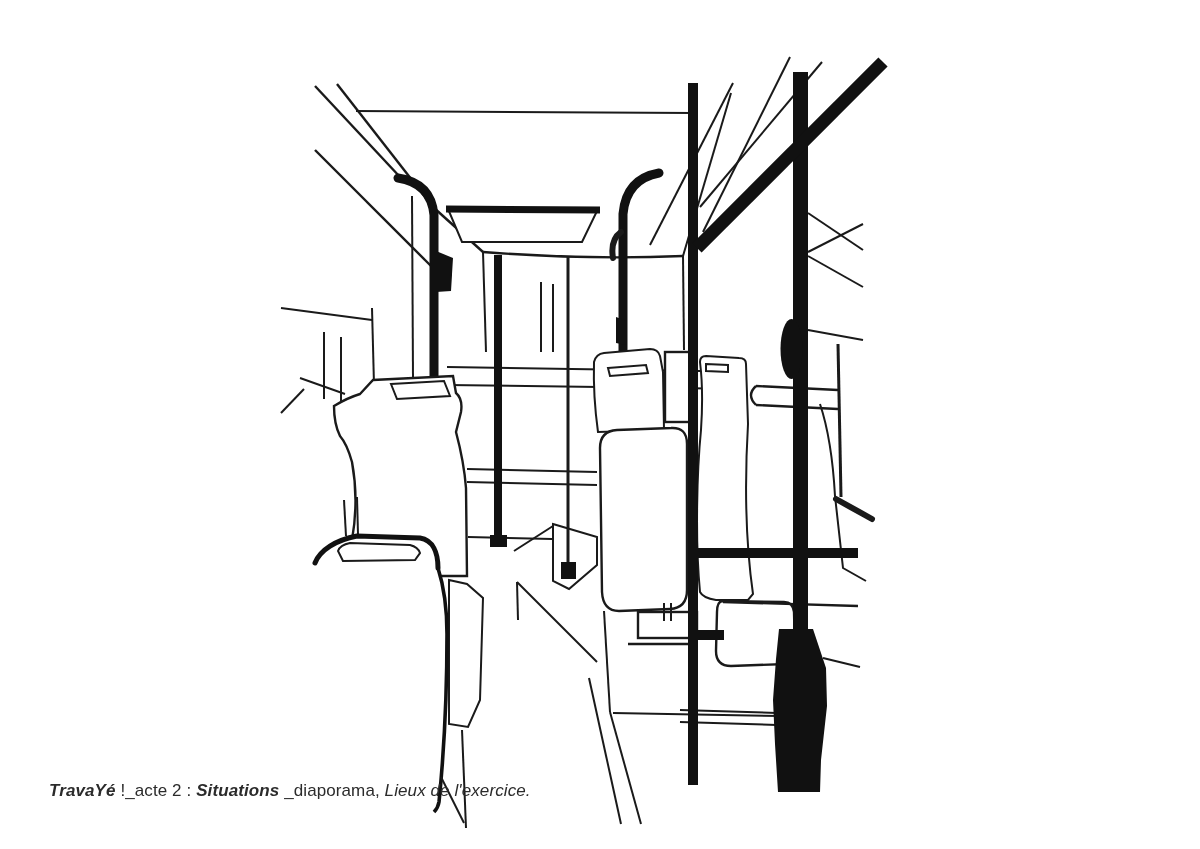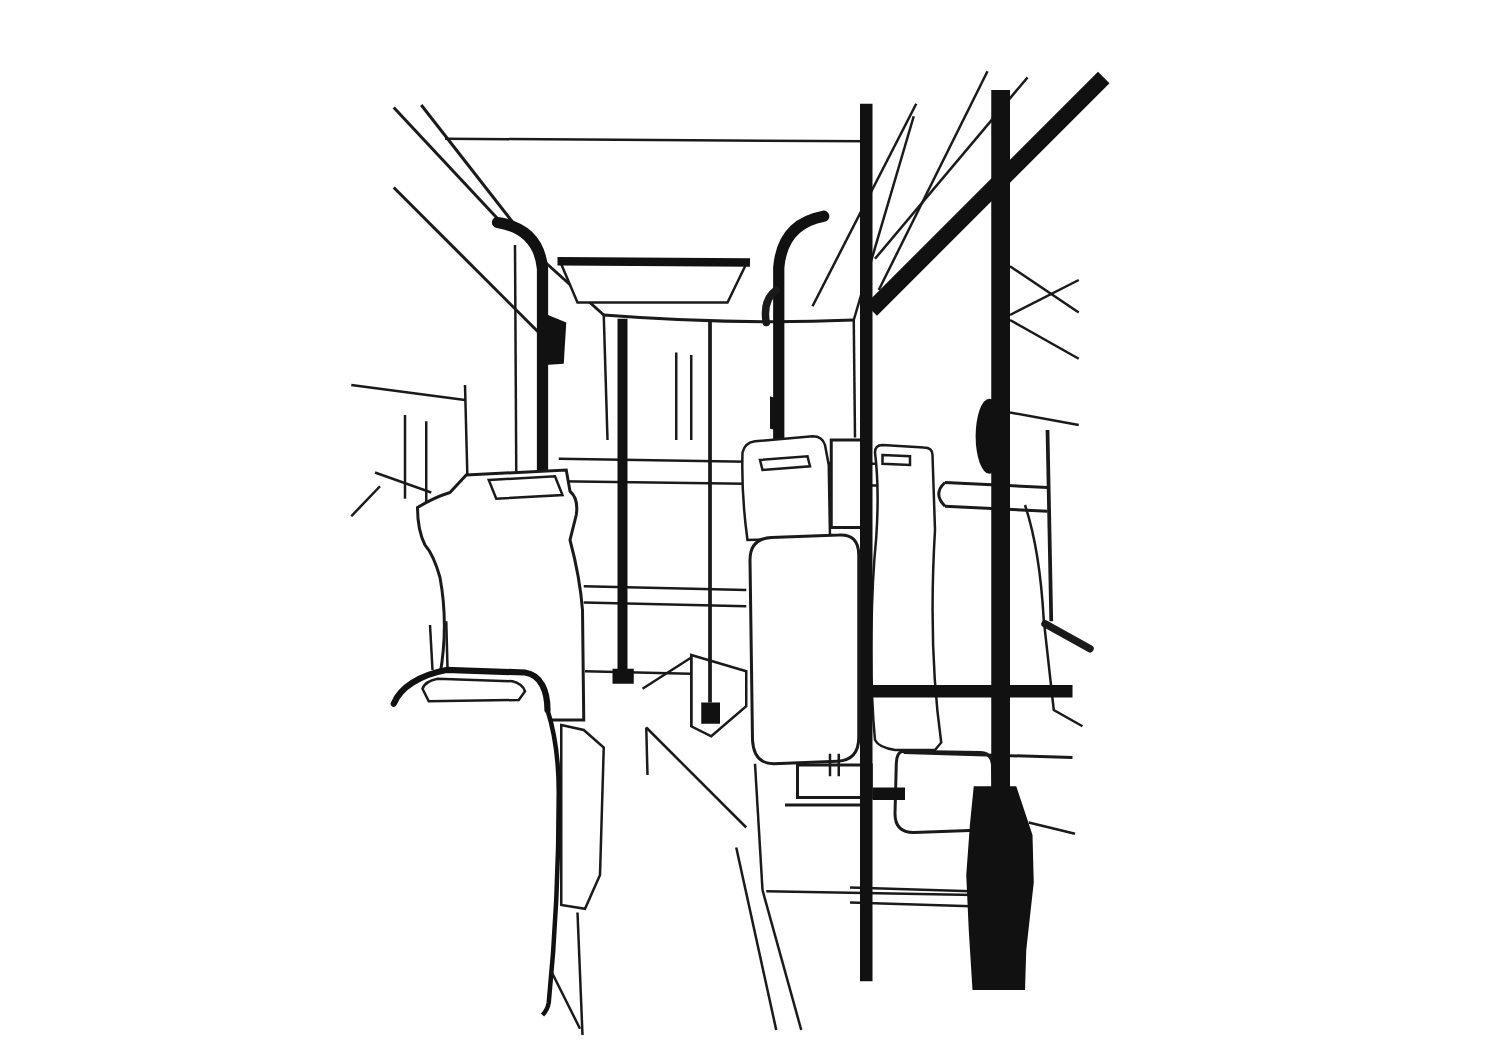--- a/index.html
+++ b/index.html
@@ -151,14 +151,15 @@
       <rect class="blk" x="688" y="83" width="10" height="702"></rect>
       <rect class="blk" x="793" y="72" width="15" height="560"></rect>
       <ellipse class="blk" cx="791.5" cy="349" rx="11" ry="30"></ellipse>
       <path d="M883,62 L697,248" fill="none" stroke="#111" stroke-width="13"></path>
       <rect class="blk" x="698" y="548" width="160" height="10"></rect>
       <rect class="blk" x="698" y="630" width="26" height="10"></rect>
       <polygon class="blk" points="779,629 813,629 826,668 827,706 821,760 820,792 778,792 775,744 773,700 776,659"></polygon>
     </g>
   </svg>
 
+  <div id="caption"><span class="seg-bold-italic">TravaYé</span><span class="seg-regular"> !_acte 2 : </span><span class="seg-bold-italic">Situations</span><span class="seg-regular"> _diaporama, </span><span class="seg-italic">Lieux de l'exercice.</span></div>
 
 </div>
 
 </body></html>

